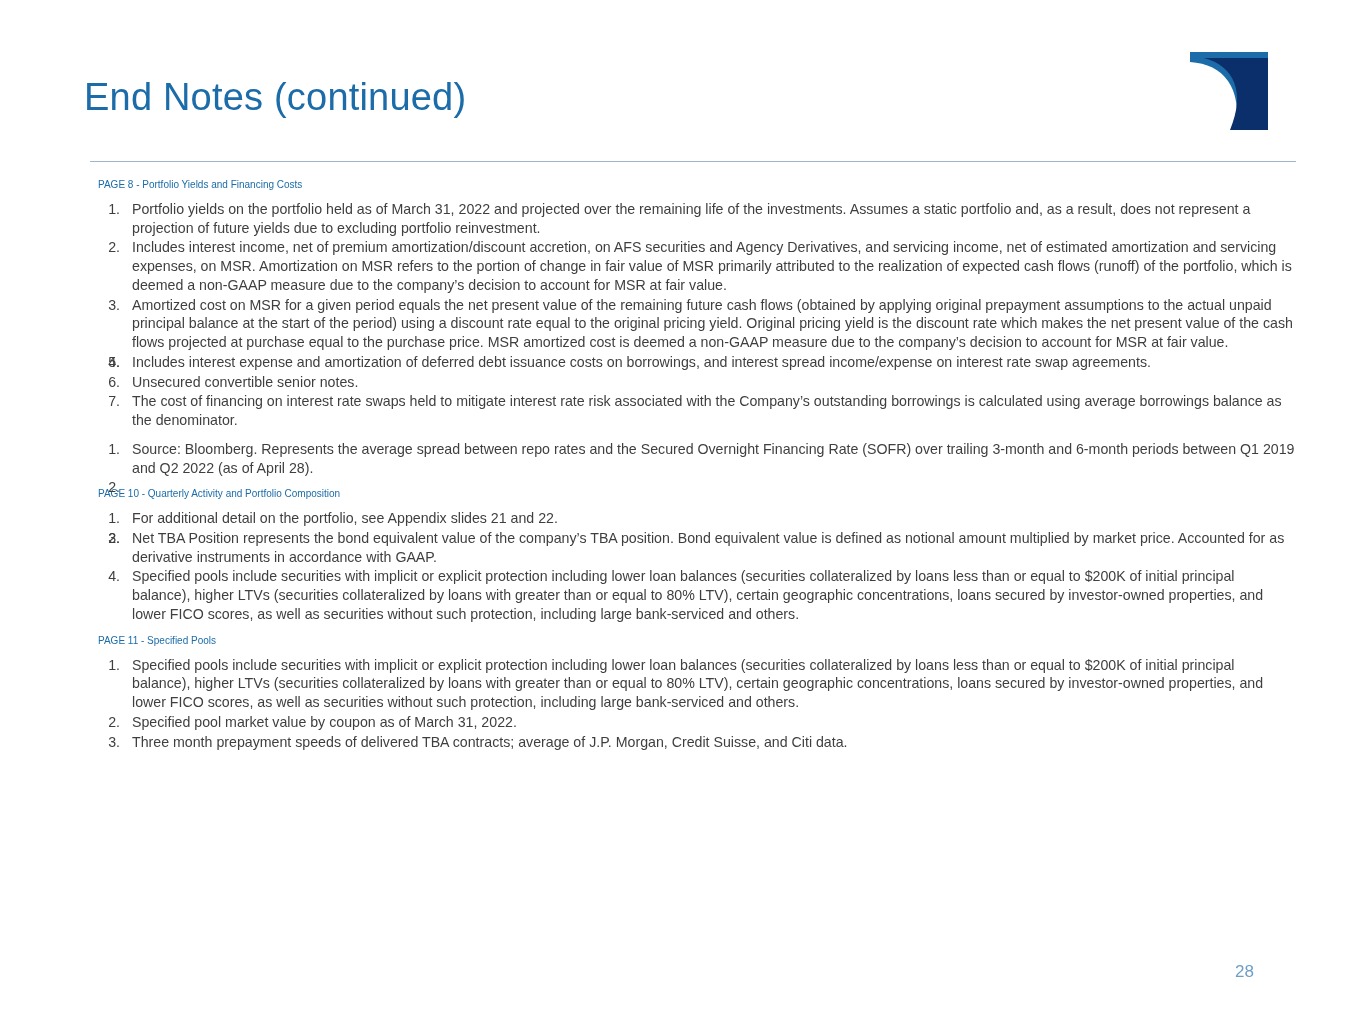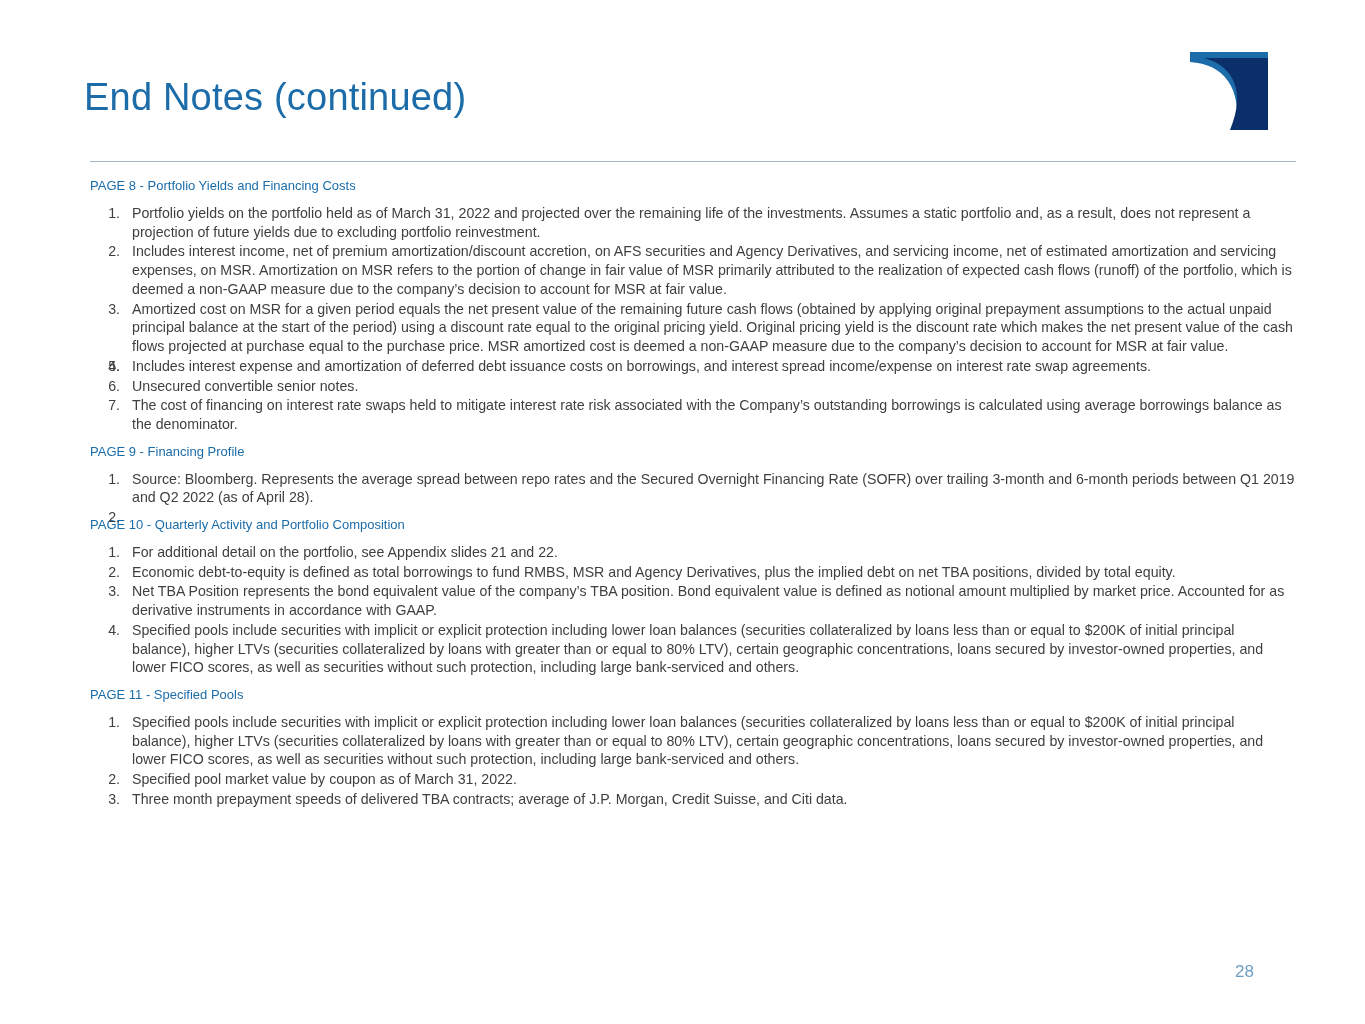--- a/index.html
+++ b/index.html
@@ -48,22 +48,22 @@
     background: #9fb6cc;
   }
   .content {
     position: absolute;
     left: 90px;
     top: 170px;
     width: 1206px;
   }
   .section-head {
     color: #1b6ca8;
-    font-size: 13px;
-    margin: 8px 0 9px 0;
+    font-size: 10px;
+    margin: 8px 0 9px 8px;
     line-height: 1.3;
   }
   ol.notes {
     margin: 0 0 4px 0;
     padding: 0;
     list-style: none;
   }
   ol.notes li {
     position: relative;
     padding-left: 42px;
@@ -116,32 +116,31 @@
         <li><span class="num">2.</span><span>Includes interest income, net of premium amortization/discount accretion, on AFS securities and Agency Derivatives, and servicing income, net of estimated amortization and servicing expenses, on MSR. Amortization on MSR refers to the portion of change in fair value of MSR primarily attributed to the realization of expected cash flows (runoff) of the portfolio, which is deemed a non-GAAP measure due to the company’s decision to account for MSR at fair value.</span></li>
         <li><span class="num">3.</span><span>Amortized cost on MSR for a given period equals the net present value of the remaining future cash flows (obtained by applying original prepayment assumptions to the actual unpaid principal balance at the start of the period) using a discount rate equal to the original pricing yield. Original pricing yield is the discount rate which makes the net present value of the cash flows projected at purchase equal to the purchase price. MSR amortized cost is deemed a non-GAAP measure due to the company’s decision to account for MSR at fair value.</span></li>
         <li><span class="num">4.</span></li>
         <li><span class="num">5.</span><span>Includes interest expense and amortization of deferred debt issuance costs on borrowings, and interest spread income/expense on interest rate swap agreements.</span></li>
         <li><span class="num">6.</span><span>Unsecured convertible senior notes.</span></li>
         <li><span class="num">7.</span><span>The cost of financing on interest rate swaps held to mitigate interest rate risk associated with the Company’s outstanding borrowings is calculated using average borrowings balance as the denominator.</span></li>
       </ol>
     </div>
 
     <div class="block">
-      <div class="section-head">PAGE 9 - Financing Profile</div>
       <ol class="notes">
         <li><span class="num">1.</span><span>Source: Bloomberg. Represents the average spread between repo rates and the Secured Overnight Financing Rate (SOFR) over trailing 3-month and 6-month periods between Q1 2019 and Q2 2022 (as of April 28).</span></li>
         <li><span class="num">2.</span></li>
       </ol>
     </div>
 
     <div class="block">
       <div class="section-head">PAGE 10 - Quarterly Activity and Portfolio Composition</div>
       <ol class="notes">
         <li><span class="num">1.</span><span>For additional detail on the portfolio, see Appendix slides 21 and 22.</span></li>
-        <li><span class="num">2.</span><span>Economic debt-to-equity is defined as total borrowings to fund RMBS, MSR and Agency Derivatives, plus the implied debt on net TBA positions, divided by total equity.</span></li>
+        <li><span class="num">2.</span></li>
         <li><span class="num">3.</span><span>Net TBA Position represents the bond equivalent value of the company’s TBA position. Bond equivalent value is defined as notional amount multiplied by market price. Accounted for as derivative instruments in accordance with GAAP.</span></li>
         <li><span class="num">4.</span><span>Specified pools include securities with implicit or explicit protection including lower loan balances (securities collateralized by loans less than or equal to $200K of initial principal balance), higher LTVs (securities collateralized by loans with greater than or equal to 80% LTV), certain geographic concentrations, loans secured by investor-owned properties, and lower FICO scores, as well as securities without such protection, including large bank-serviced and others.</span></li>
       </ol>
     </div>
 
     <div class="block">
       <div class="section-head">PAGE 11 - Specified Pools</div>
       <ol class="notes">
         <li><span class="num">1.</span><span>Specified pools include securities with implicit or explicit protection including lower loan balances (securities collateralized by loans less than or equal to $200K of initial principal balance), higher LTVs (securities collateralized by loans with greater than or equal to 80% LTV), certain geographic concentrations, loans secured by investor-owned properties, and lower FICO scores, as well as securities without such protection, including large bank-serviced and others.</span></li>
         <li><span class="num">2.</span><span>Specified pool market value by coupon as of March 31, 2022.</span></li>

